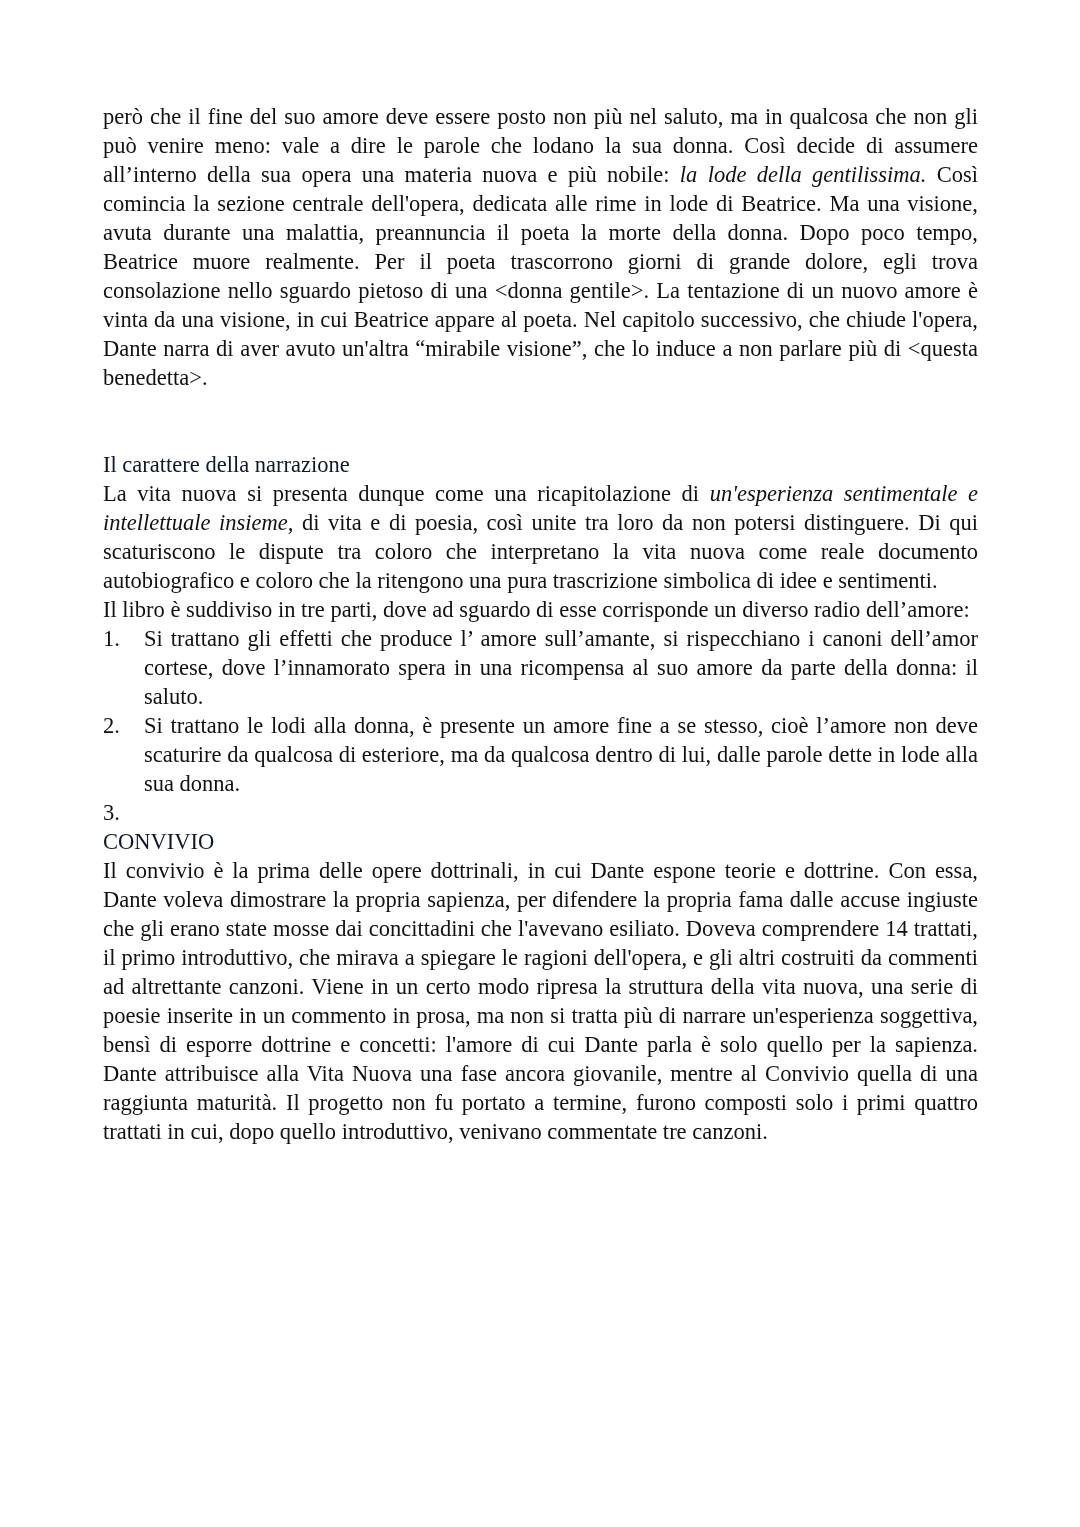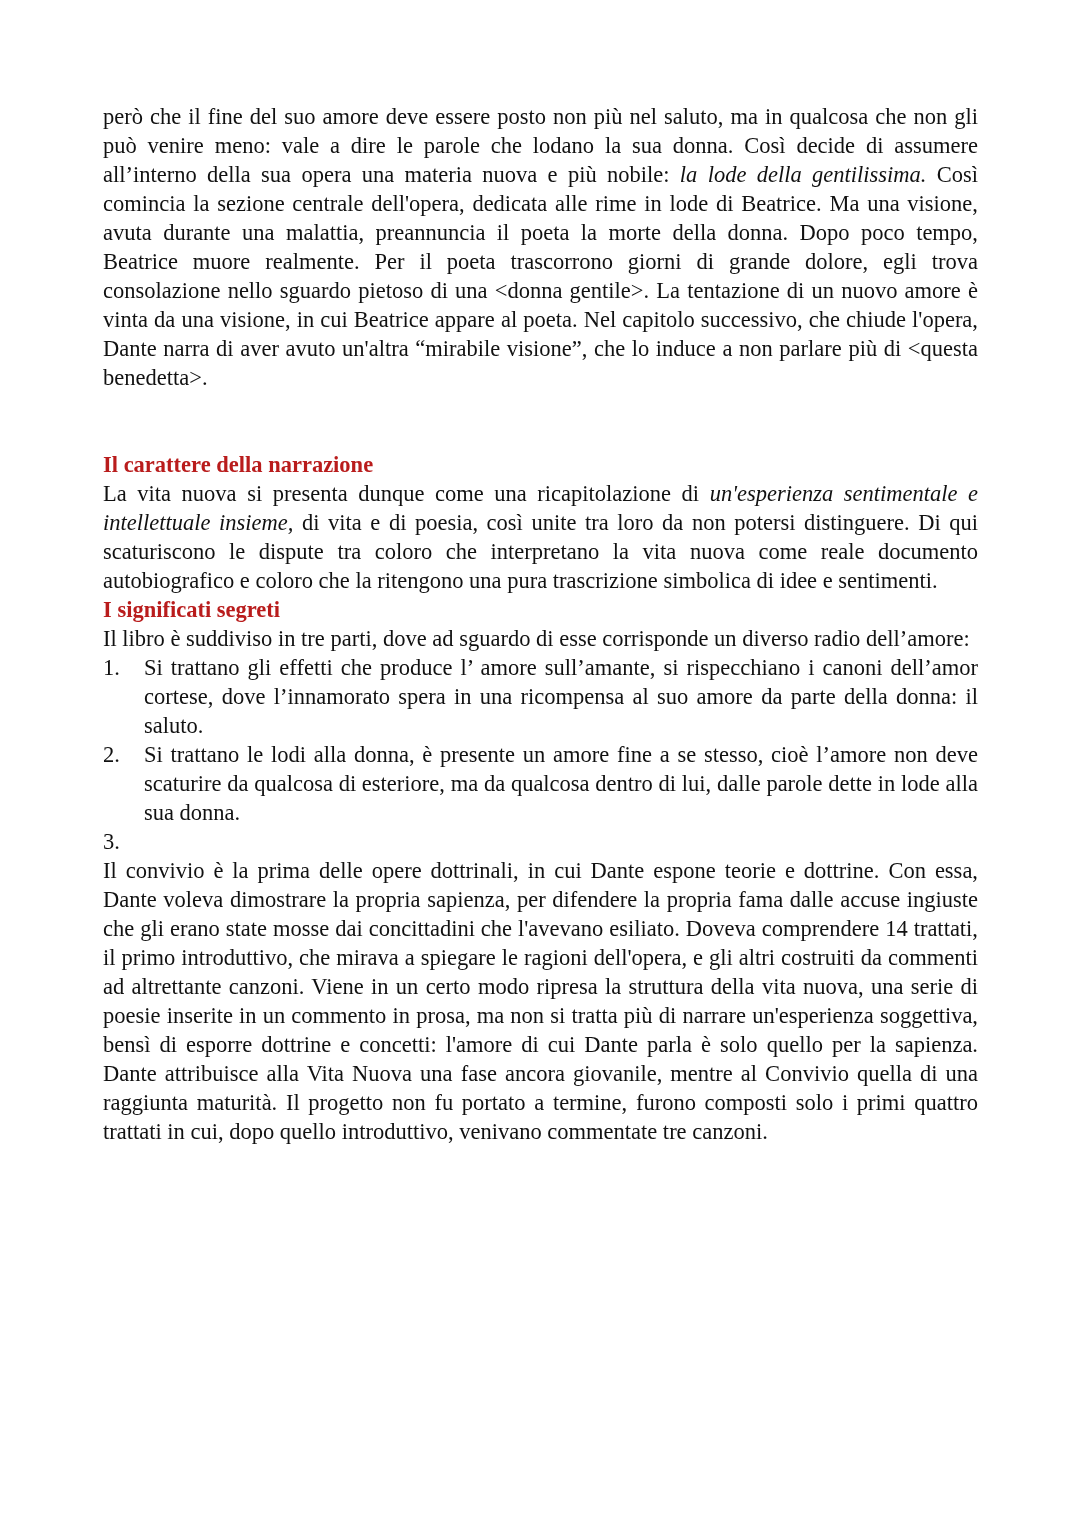--- a/index.html
+++ b/index.html
@@ -10,24 +10,24 @@
     top: 102px;
     width: 875px;
     font-family: "Liberation Serif", "DejaVu Serif", serif;
     font-size: 22.5px;
     line-height: 29px;
     color: #111111;
   }
   p { margin: 0; text-align: justify; }
   .heading {
     margin: 0;
-    font-weight: bold;
+    font-weight: normal;
     font-size: 22.5px;
     line-height: 29px;
-    color: #b91c1c;
+    color: #0f172a;
   }
   .gap-large { height: 58px; }
   .gap-small { height: 29px; }
   em { font-style: italic; }
   ol {
     margin: 0;
     padding: 0;
     list-style: none;
   }
   ol li {
@@ -46,34 +46,34 @@
 
 <div class="page">
 
   <p><span>però che il fine del suo amore deve essere posto non più nel saluto, ma in qualcosa che non gli può venire meno: vale a dire le parole che lodano la sua donna. Così decide di assumere all’interno della sua opera una materia nuova e più nobile: </span><em>la lode della gentilissima.</em><span> Così comincia la sezione centrale dell'opera, dedicata alle rime in lode di Beatrice. Ma una visione, avuta durante una malattia, preannuncia il poeta la morte della donna. Dopo poco tempo, Beatrice muore realmente. Per il poeta trascorrono giorni di grande dolore, egli trova consolazione nello sguardo pietoso di una &lt;donna gentile&gt;. La tentazione di un nuovo amore è vinta da una visione, in cui Beatrice appare al poeta.  Nel capitolo successivo, che chiude l'opera, Dante narra di aver avuto un'altra “mirabile visione”, che lo induce a non parlare più di &lt;questa benedetta&gt;.</span></p>
 
   <div class="gap-large"></div>
 
   <h2 class="heading">Il carattere della narrazione</h2>
   <p><span>La vita nuova si presenta dunque come una ricapitolazione di </span><em>un'esperienza sentimentale e intellettuale insieme,</em><span> di vita e di poesia, così unite tra loro da non potersi distinguere. Di qui scaturiscono le dispute tra coloro che interpretano la vita nuova come reale documento autobiografico e coloro che la ritengono una pura trascrizione simbolica di idee e sentimenti.</span></p>
 
-  <h2 class="heading">I significati segreti</h2>
   <p>Il libro è suddiviso in tre parti, dove ad sguardo di esse corrisponde un diverso radio dell’amore:</p>
 
   <ol>
     <li>
       <span class="num">1.</span>
       <span>Si trattano gli effetti che produce l’ amore sull’amante, si rispecchiano i canoni dell’amor cortese, dove l’innamorato spera in una ricompensa al suo amore da parte della donna: il saluto.</span>
     </li>
     <li>
       <span class="num">2.</span>
       <span>Si trattano le lodi alla donna, è presente un amore fine a se stesso, cioè l’amore non deve scaturire da qualcosa di esteriore, ma da qualcosa dentro di lui, dalle parole dette in lode alla sua donna.</span>
     </li>
     <li>
       <span class="num">3.</span>
     </li>
   </ol>
 
   <div class="gap-small"></div>
 
+  <h2 class="heading">CONVIVIO</h2>
   <p>Il convivio è la prima delle opere dottrinali, in cui Dante espone teorie e dottrine. Con essa, Dante voleva dimostrare la propria sapienza, per difendere la propria fama dalle accuse ingiuste che gli erano state mosse dai concittadini che l'avevano esiliato. Doveva comprendere 14 trattati, il primo introduttivo, che mirava a spiegare le ragioni dell'opera, e gli altri costruiti da commenti ad altrettante canzoni. Viene in un certo modo ripresa la struttura della vita nuova, una serie di poesie inserite in un commento in prosa, ma non si tratta più di narrare un'esperienza soggettiva, bensì di esporre dottrine e concetti: l'amore di cui Dante parla è solo quello per la sapienza. Dante attribuisce alla Vita Nuova una fase ancora giovanile, mentre al Convivio quella di una raggiunta maturità. Il progetto non fu portato a termine, furono composti solo i primi quattro trattati in cui, dopo quello introduttivo, venivano commentate tre canzoni.</p>
 
 </div>
 
 </body></html>

